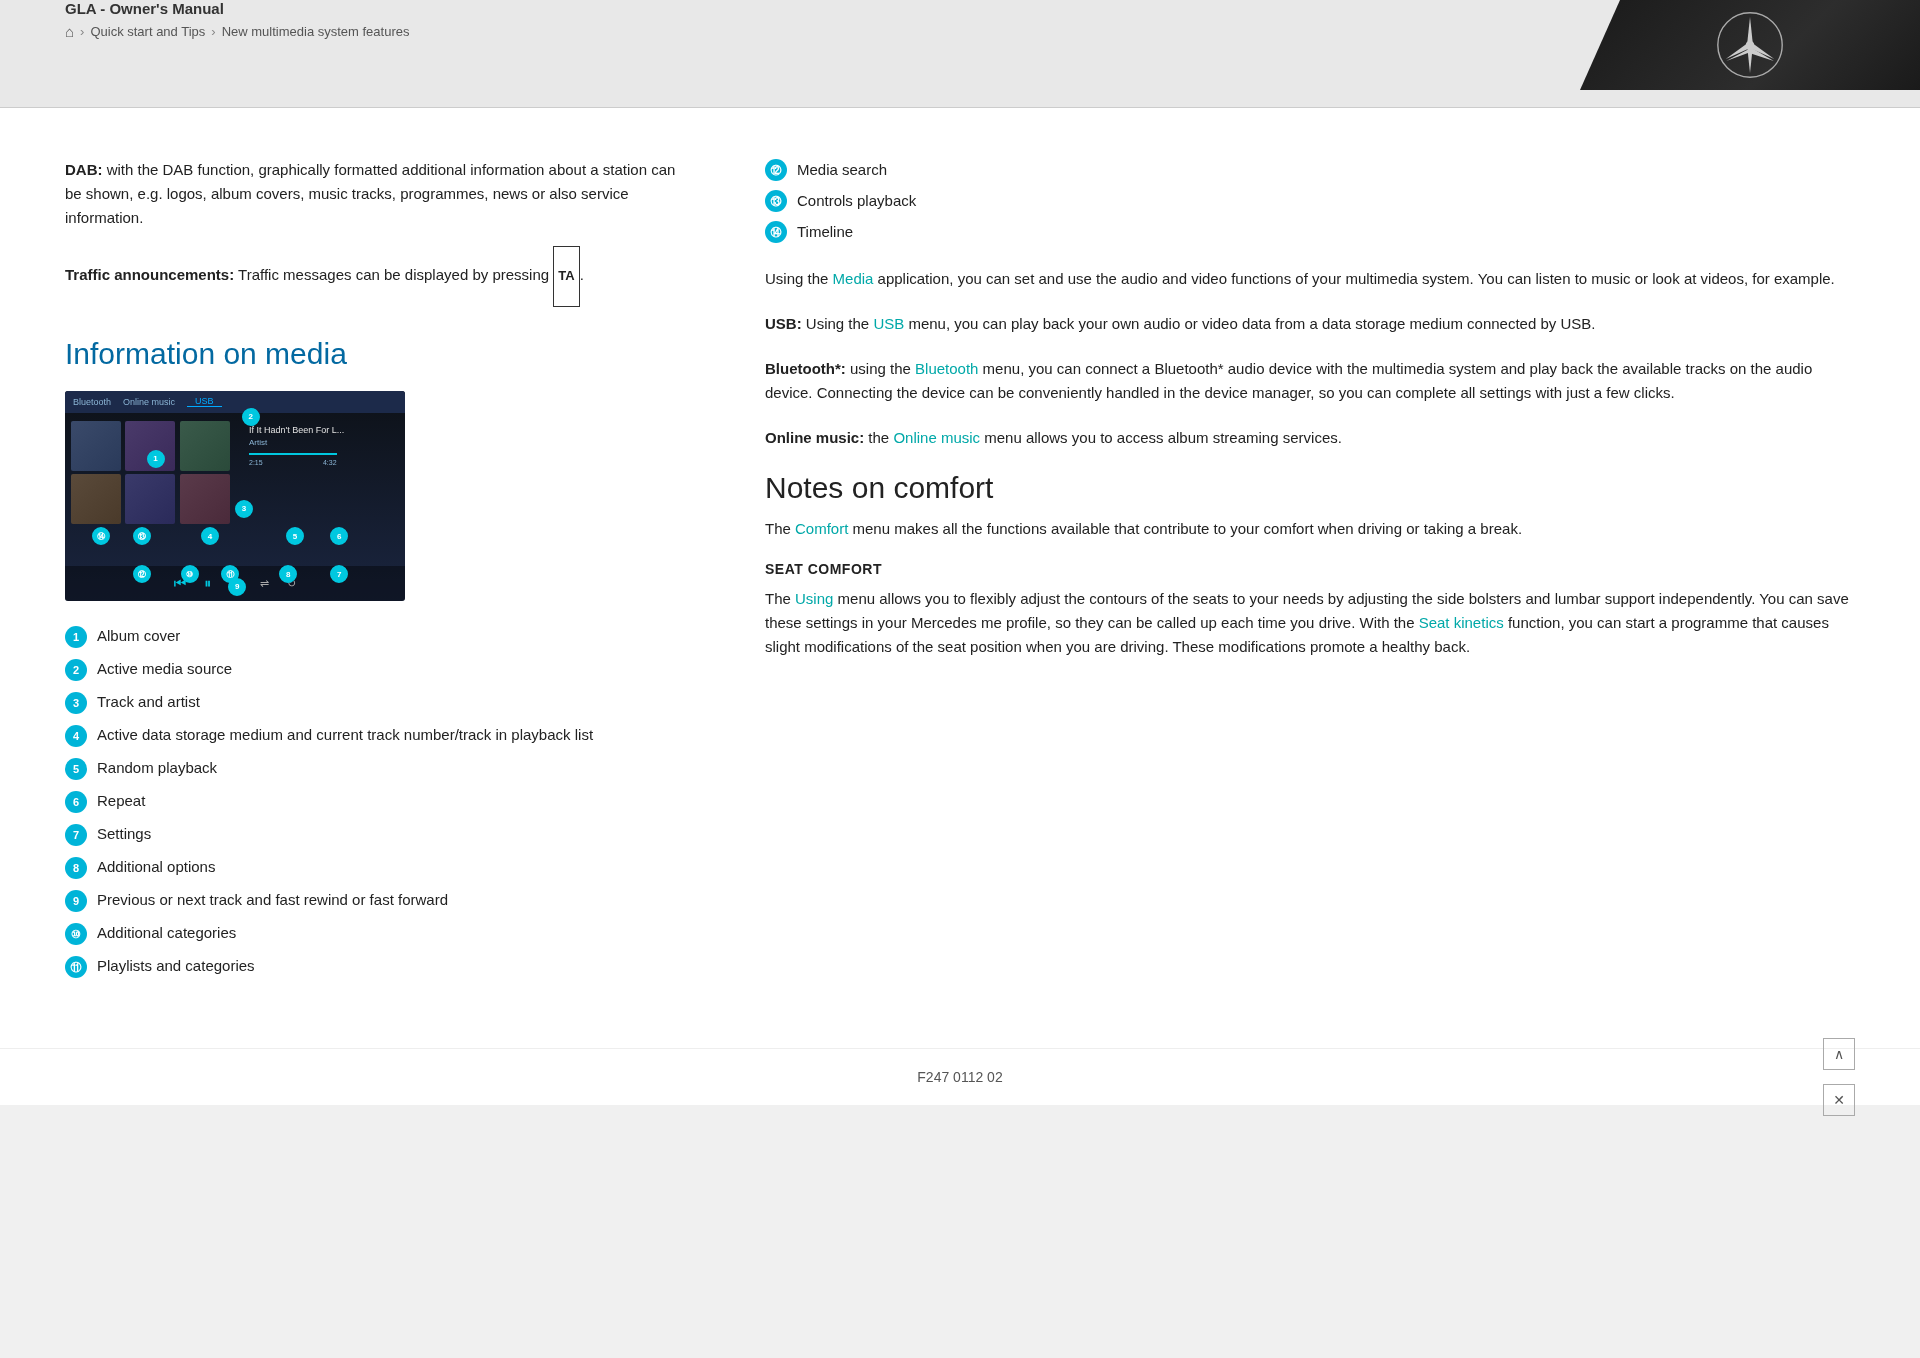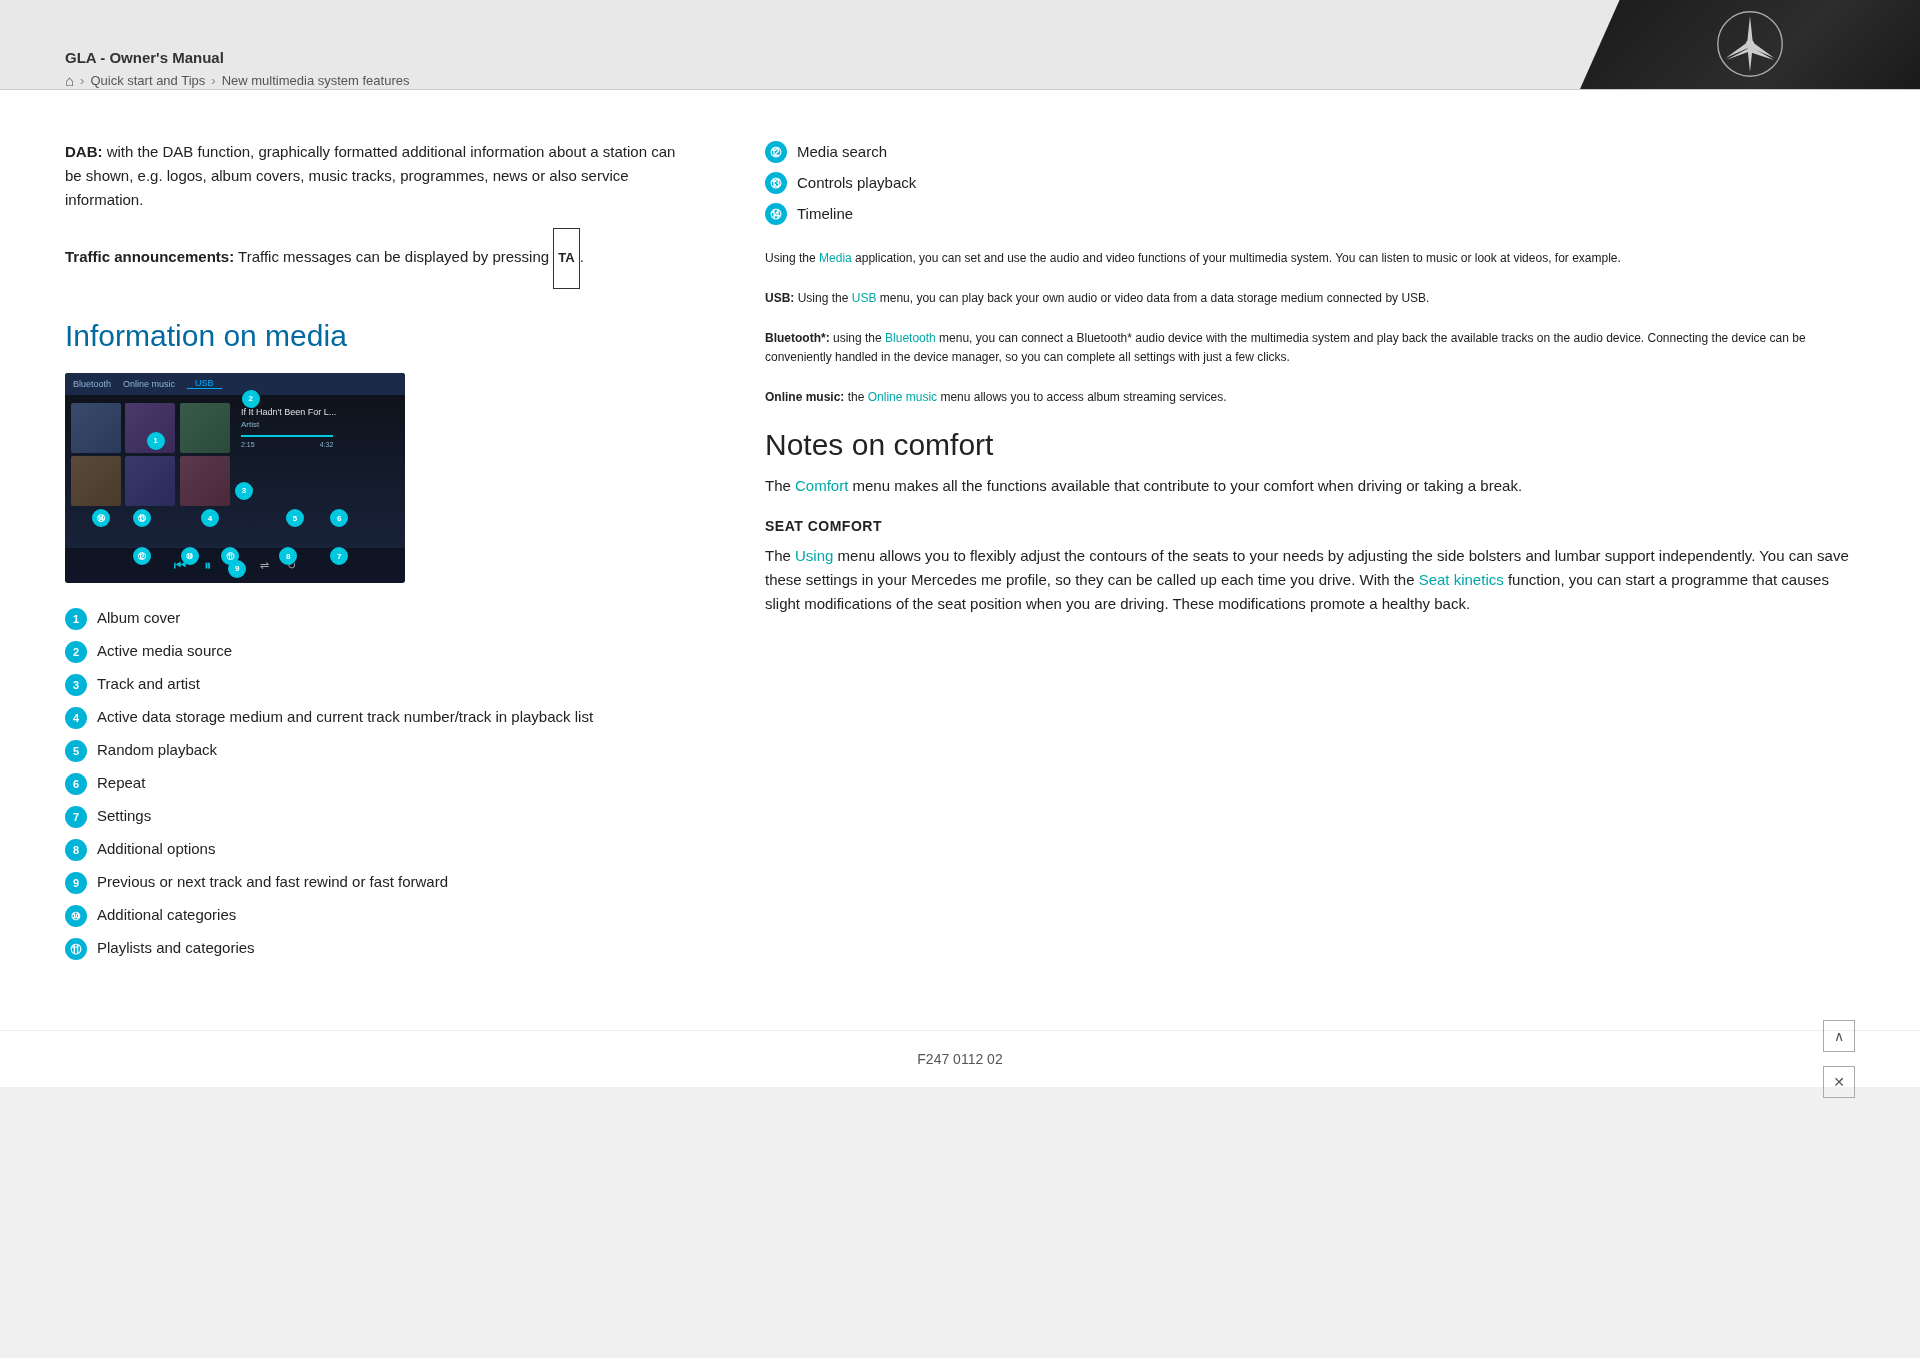--- a/index.html
+++ b/index.html
@@ -8,23 +8,23 @@
       font-size: 15px;
       color: #222;
       background: #f0f0f0;
       width: 1920px;
       min-height: 1358px;
     }
 
     
     .header {
       background: #e8e8e8;
-      height: 90px;
-      display: flex;
-      align-items: flex-end;
+      height: 108px;
+      display: flex;
+      align-items: flex-start;
       position: relative;
       border-bottom: 1px solid #ccc;
     }
     .header-left {
       padding-left: 65px;
       flex: 1;
     }
     .header-title {
       font-size: 15px;
       font-weight: bold;
@@ -174,21 +174,21 @@
     .right-col-list li {
       display: flex;
       align-items: center;
       gap: 10px;
       margin-bottom: 8px;
       font-size: 15px;
     }
 
     
     .para-block {
-      font-size: 12px;
+      font-size: 15px;
       line-height: 1.65;
       margin-bottom: 20px;
     }
 
     
     .footer {
       text-align: center;
       padding: 20px;
       font-size: 14px;
       color: #555;
@@ -346,21 +346,21 @@
       <h2 class="section-title">Information on media</h2>
 
       <div class="screen-mockup">
 
         <div class="screen-top-bar">
           <span class="screen-top-text">Bluetooth</span>
           <span class="screen-top-text">Online music</span>
           <span class="screen-tab active">USB</span>
         </div>
 
-        <div style="display:flex; padding:8px 6px; gap:6px;">
+        <div style="display:flex; padding:8px 6px; gap:14px;">
           <div class="album-grid">
             <div class="album-thumb"></div>
             <div class="album-thumb"></div>
             <div class="album-thumb"></div>
             <div class="album-thumb"></div>
             <div class="album-thumb"></div>
             <div class="album-thumb"></div>
           </div>
           <div class="track-info">
             <div style="color:#e0e0e0; font-size:9px; margin-bottom:3px;">If It Hadn't Been For L...</div>

